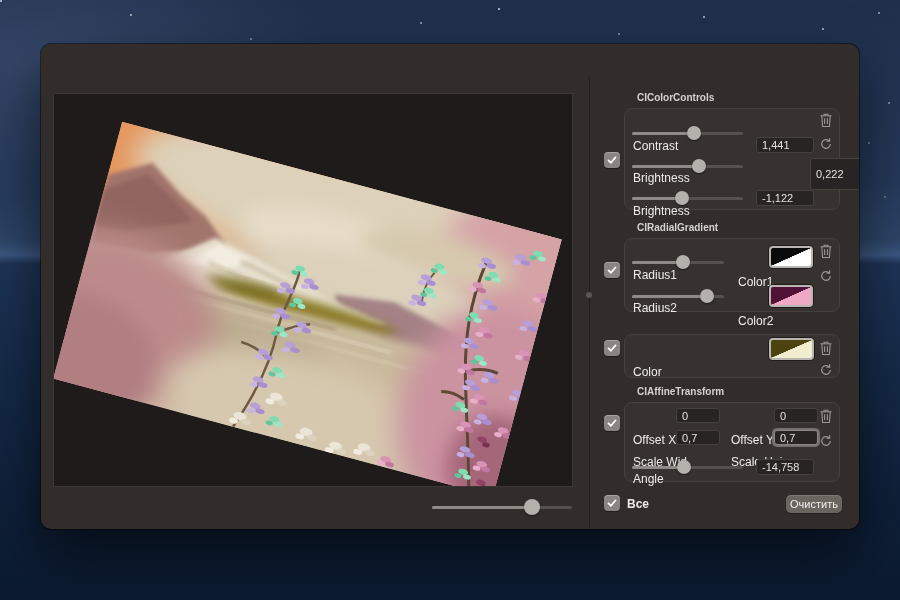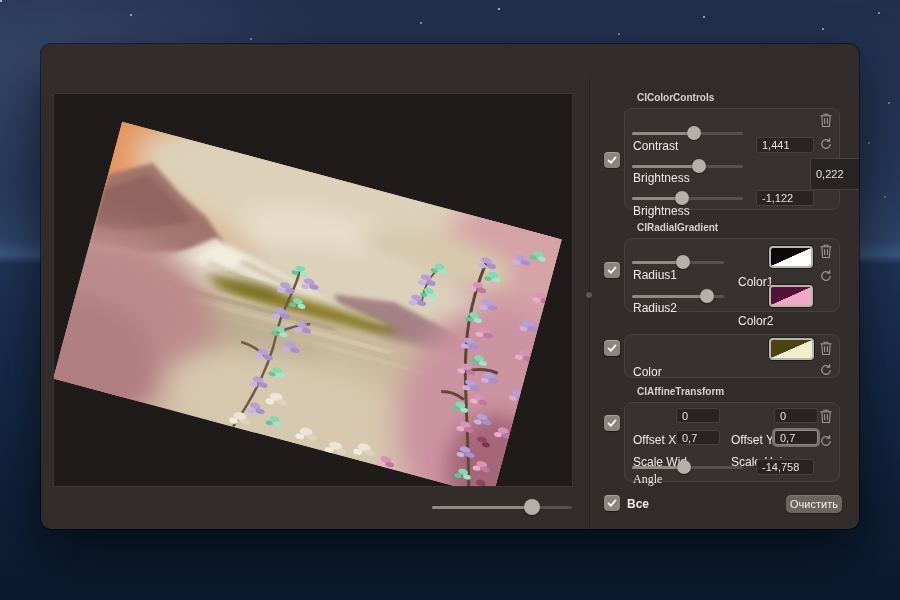--- a/index.html
+++ b/index.html
@@ -366,21 +366,21 @@
       <div class="ctl-label" style="left:8px; top:5px;">Offset X</div>
       <input class="vfield" style="left: 51px; top: 5px; width: 44px; height: 15px;" value="0">
       <div class="ctl-label" style="left:106px; top:5px;">Offset Y</div>
       <input class="vfield" style="left: 149px; top: 5px; width: 44px; height: 15px;" value="0">
 
       <div class="ctl-label" style="left:8px; top:27px;">Scale Wid</div>
       <input class="vfield" style="left: 51px; top: 27px; width: 44px; height: 15px;" value="0,7">
       <div class="ctl-label" style="left:106px; top:27px;">Scale Hei</div>
       <input class="vfield focused" style="left: 149px; top: 27px; width: 44px; height: 15px;" value="0,7">
 
-      <div class="ctl-label" style="left:8px; top:44px;font-family:Liberation Serif, serif;">Angle</div>
+      <div class="ctl-label" style="left:8px; top:44px;">Angle</div>
       <div class="slider" style="left:7px; top:57px; width:111px;">
         <div class="track">
             <div class="fill" style="width: 47%;"></div>
           </div>
         <div class="thumb" style="left: calc(47% - 7px);"></div>
       </div>
       <input class="vfield" style="left: 131px; top: 56px; width: 58px; height: 16px;" value="-14,758">
 
       <div class="iconbtn" style="right:6px; top:5px;">
         <svg viewBox="0 0 14 16" fill="none" stroke="currentColor" stroke-width="1.1">

